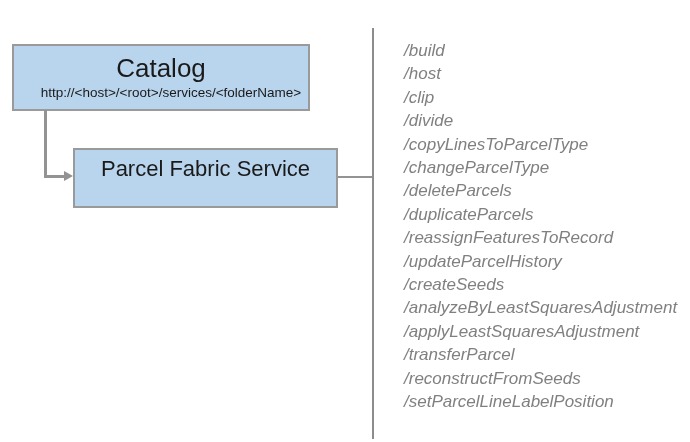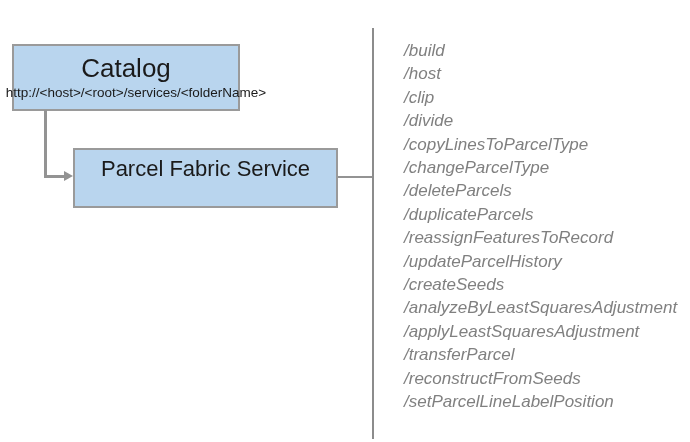--- a/index.html
+++ b/index.html
@@ -42,21 +42,21 @@
   }
   .node .node-sub {
     color: #1a1a1a;
     white-space: nowrap;
     line-height: 1.1;
   }
 
   #node-catalog {
     left: 12px;
     top: 44px;
-    width: 228px;
+    width: 298px;
     height: 67px;
   }
   #node-catalog .node-title {
     font-size: 26px;
     margin-bottom: 3px;
   }
   #node-catalog .node-sub {
     font-size: 13.5px;
     padding-left: 20px;
   }

